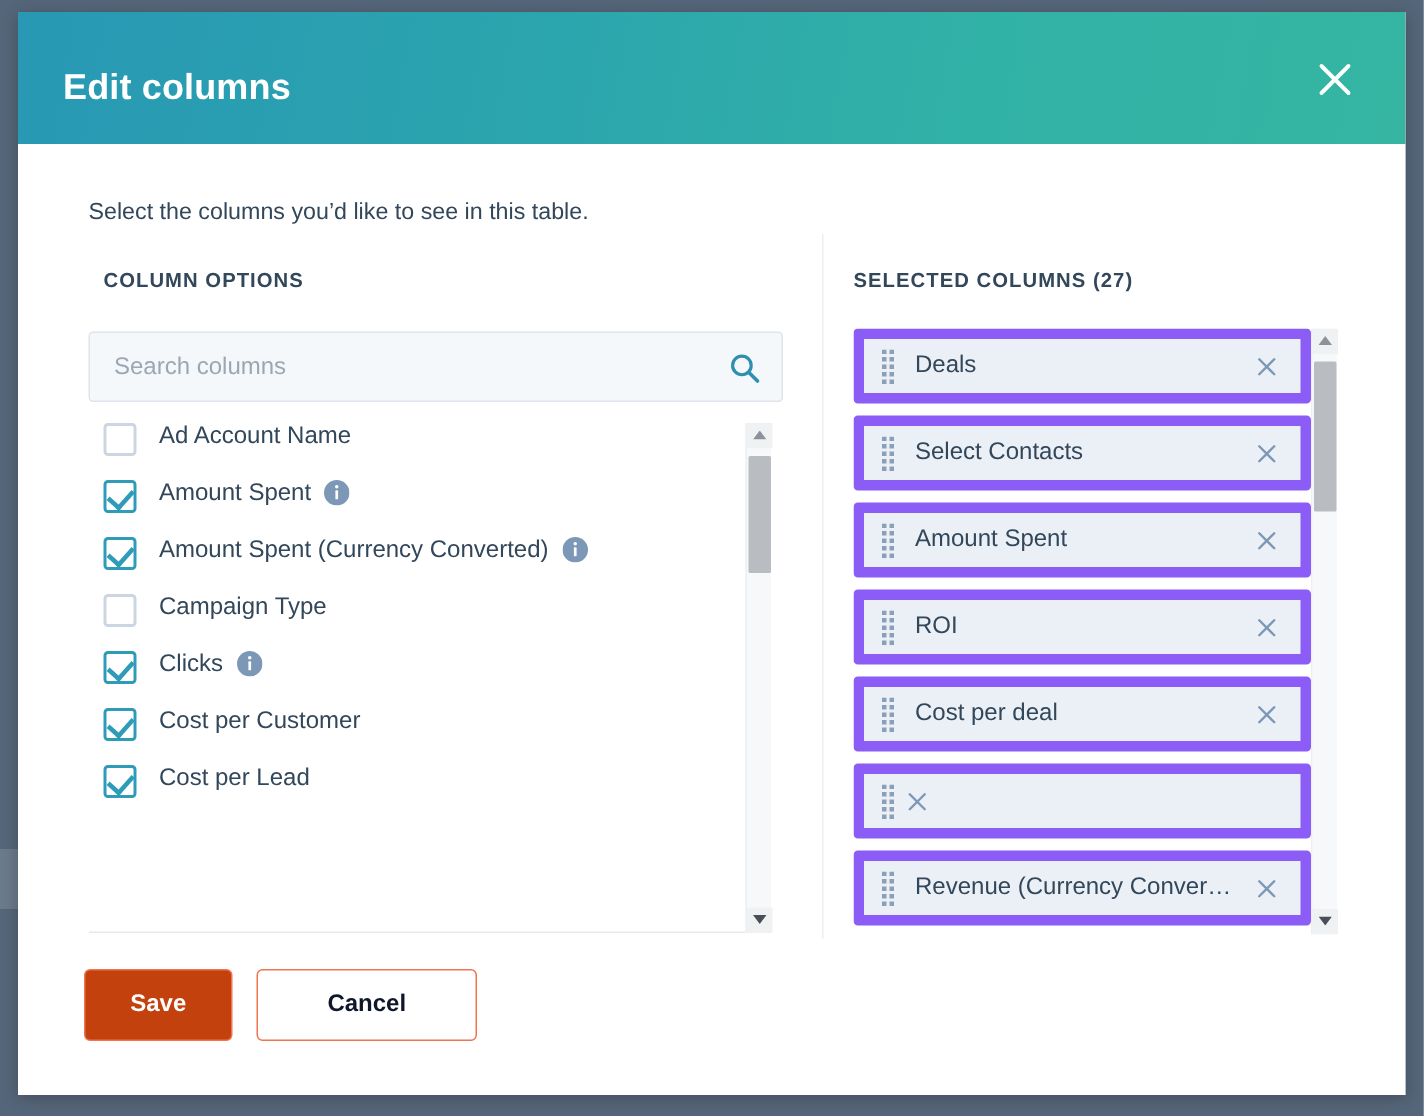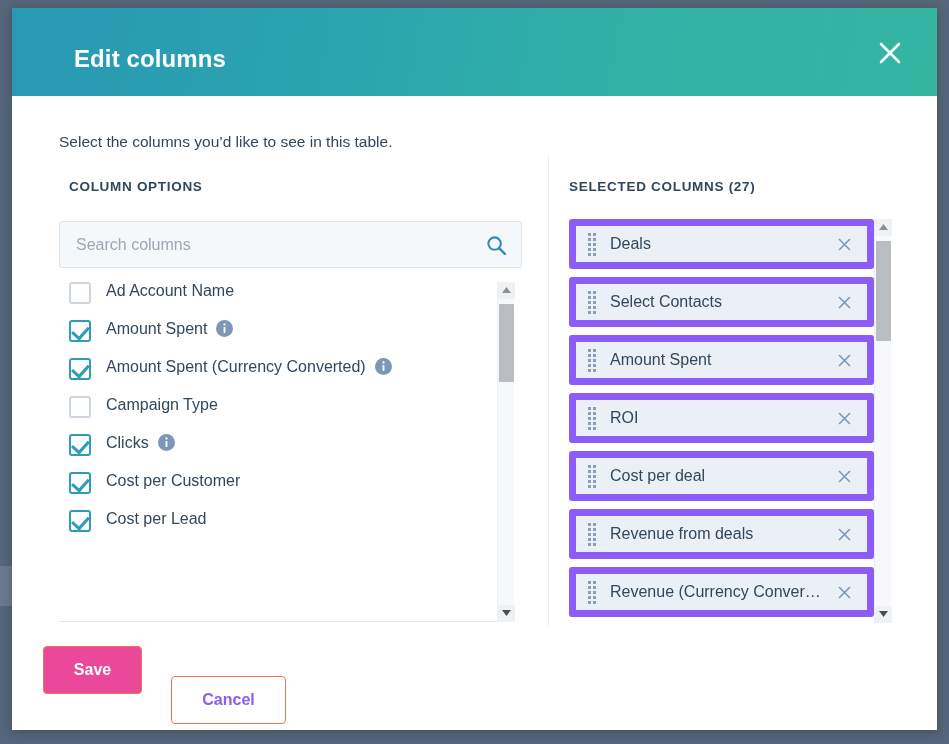--- a/index.html
+++ b/index.html
@@ -45,21 +45,21 @@
   }
 
   
   #modal-header {
     position: relative;
     height: 88px;
     background: linear-gradient(100deg, #2898b4 0%, #2ba4ae 35%, #31b2a6 70%, #35b5a2 100%);
   }
   #modal-title {
     position: absolute;
-    left: 62px;
+    left: 30px;
     top: 37px;
     font-size: 24px;
     font-weight: bold;
     color: #ffffff;
     letter-spacing: .1px;
   }
   #close-button {
     position: absolute;
     right: 26px;
     top: 27px;
@@ -315,48 +315,47 @@
   #selected-scrollbar .sb-thumb { top: 5px; height: 100px; }
 
   
   #modal-footer {
     position: relative;
     height: 94px;
     background: #ffffff;
   }
   #save-button {
     position: absolute;
-    left: 31px;
+    left: 44px;
     top: 10px;
     width: 99px;
     height: 48px;
-    background: #ec4899;
+    background: #c2410c;
     border: 1px solid #f2734f;
     border-radius: 4px;
     color: #ffffff;
     font-family: "Liberation Sans", sans-serif;
     font-size: 16px;
     font-weight: bold;
     cursor: pointer;
   }
   #cancel-button {
     position: absolute;
     left: 159px;
     top: 10px;
-    width: 115px;
+    width: 147px;
     height: 48px;
     background: #ffffff;
     border: 1px solid #f2734f;
     border-radius: 4px;
-    color: #8b5cf6;
+    color: #0f172a;
     font-family: "Liberation Sans", sans-serif;
     font-size: 16px;
     font-weight: bold;
     cursor: pointer;
-    margin-top: 30px;
   }
 </style>
 </head>
 <body>
 
 <div id="backdrop">
   <div class="band"></div>
 </div>
 
 <div id="modal">
@@ -588,21 +587,20 @@
                 <rect x="0" y="5" width="3" height="3" fill="#8aa0b8"></rect>
                 <rect x="5" y="5" width="3" height="3" fill="#8aa0b8"></rect>
                 <rect x="0" y="10" width="3" height="3" fill="#8aa0b8"></rect>
                 <rect x="5" y="10" width="3" height="3" fill="#8aa0b8"></rect>
                 <rect x="0" y="15" width="3" height="3" fill="#8aa0b8"></rect>
                 <rect x="5" y="15" width="3" height="3" fill="#8aa0b8"></rect>
                 <rect x="0" y="20" width="3" height="3" fill="#8aa0b8"></rect>
                 <rect x="5" y="20" width="3" height="3" fill="#8aa0b8"></rect>
               </svg>
             </span>
-            <span class="chip-label">Revenue from deals</span>
             <button class="chip-remove">
               <svg width="15" height="15" viewBox="0 0 15 15">
                 <line x1="2.5" y1="2.5" x2="12.5" y2="12.5" stroke="#7c98b6" stroke-width="1.6" stroke-linecap="round"></line>
                 <line x1="12.5" y1="2.5" x2="2.5" y2="12.5" stroke="#7c98b6" stroke-width="1.6" stroke-linecap="round"></line>
               </svg>
             </button>
           </div>
           <div class="chip">
             <span class="drag-handle">
               <svg width="8" height="23" viewBox="0 0 8 23">

